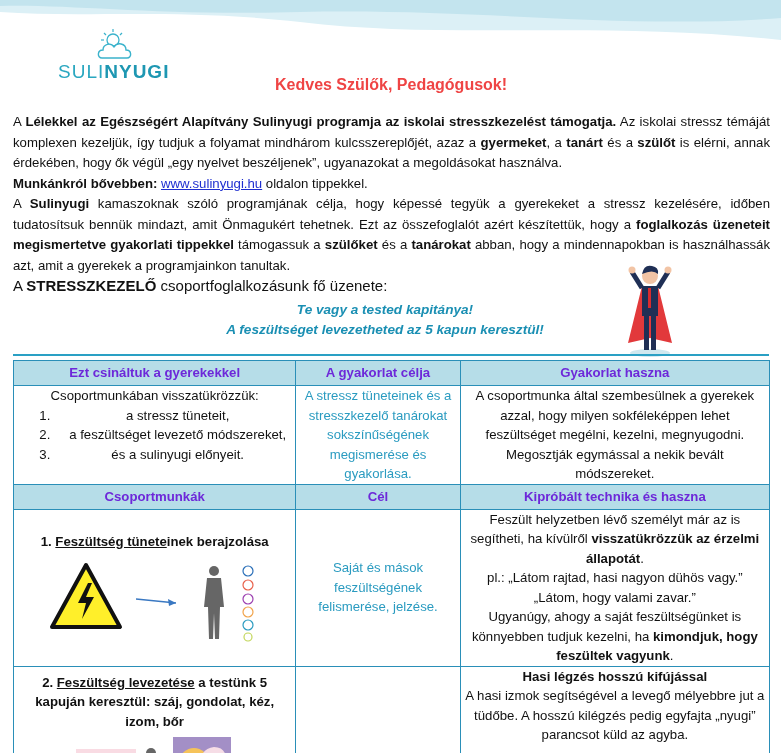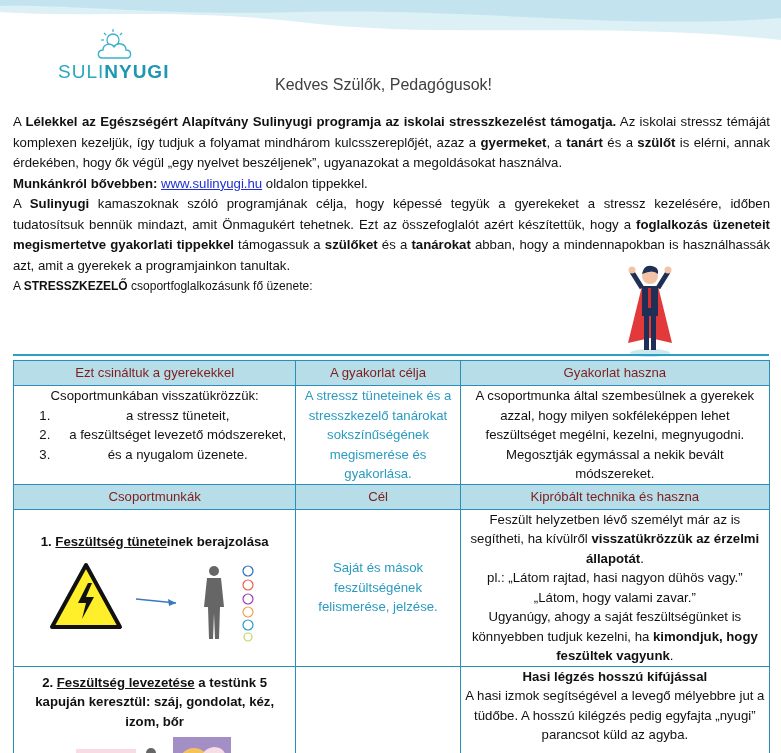--- a/index.html
+++ b/index.html
@@ -2,31 +2,31 @@
 <html><head>
 <meta charset="utf-8">
 <style>
   html, body { margin:0; padding:0; }
   body { width:781px; height:753px; overflow:hidden; background:#fff; font-family:"Liberation Sans", sans-serif; color:#111; position:relative; }
   .wave { position:absolute; left:0; top:0; width:781px; height:45px; }
   .logo { position:absolute; left:58px; top:28px; width:110px; }
   .logo-cloud { display:block; margin-left:38px; width:40px; height:35px; }
   .logo-text { font-size:19px; letter-spacing:1px; color:#2aa7c0; margin-top:-2px; }
   .logo-text b { font-weight:bold; color:#1e97b2; }
-  .title { position:absolute; left:275px; top:76px; font-size:16px; font-weight:normal; color:#404040; }
+  .title { position:absolute; left:275px; top:76px; font-size:16px; font-weight:bold; color:#ef4444; }
   .intro { position:absolute; left:13px; top:112px; width:757px; font-size:13.2px; line-height:20.5px; }
   .intro p { margin:0; text-align:justify; }
   .intro a { color:#1f2fd0; text-decoration:underline; }
-  .msg-line { font-size:12px; margin-top:1px; }
+  .msg-line { font-size:15px; margin-top:1px; }
   .slogan { position:absolute; left:200px; top:300px; width:370px; text-align:center; color:#1a8fb3; font-style:italic; font-weight:bold; font-size:13.6px; line-height:20px; }
   .hero { position:absolute; left:620px; top:258px; width:60px; height:100px; }
   .hr { position:absolute; left:13px; top:354px; width:756px; height:2px; background:#2aa0c4; }
   table { position:absolute; left:13px; top:360px; width:757px; border-collapse:collapse; font-size:13.2px; line-height:19.5px; }
   td, th { border:1.5px solid #2a8fb8; vertical-align:top; padding:0 4px; }
-  th { background:#b6dde8; color:#7f1d1d; font-weight:normal; height:24px; vertical-align:middle; }
+  th { background:#b6dde8; color:#6d28d9; font-weight:bold; height:24px; vertical-align:middle; }
   .c1 { width:274px; } .c2 { width:158px; } .c3 { width:310px; }
   .center { text-align:center; }
   .teal { color:#2a9bc0; }
   ol { margin:0; padding-left:36px; text-align:center; }
   ol li { padding-left:10px; }
   .vmid { vertical-align:middle; }
   .rowtitle { font-weight:bold; margin-top:22px; text-align:center; }
   .u { text-decoration:underline; }
 </style>
 </head>
@@ -54,20 +54,22 @@
 <div class="title">Kedves Szülők, Pedagógusok!</div>
 
 <div class="intro">
   <p><span>A </span><b>Lélekkel az Egészségért Alapítvány Sulinyugi programja az iskolai stresszkezelést támogatja.</b><span> Az iskolai stressz témáját komplexen kezeljük, így tudjuk a folyamat mindhárom kulcsszereplőjét, azaz a </span><b>gyermeket</b><span>, a </span><b>tanárt</b><span> és a </span><b>szülőt</b><span> is elérni, annak érdekében, hogy ők végül „egy nyelvet beszéljenek”, ugyanazokat a megoldásokat használva.</span></p>
   <p><b>Munkánkról bővebben:</b> <a>www.sulinyugi.hu</a><span> oldalon tippekkel.</span></p>
   <p><span>A </span><b>Sulinyugi</b><span> kamaszoknak szóló programjának célja, hogy képessé tegyük a gyerekeket a stressz kezelésére, időben tudatosítsuk bennük mindazt, amit Önmagukért tehetnek. Ezt az összefoglalót azért készítettük, hogy a </span><b>foglalkozás üzeneteit megismertetve gyakorlati tippekkel</b><span> támogassuk a </span><b>szülőket</b><span> és a </span><b>tanárokat</b><span> abban, hogy a mindennapokban is használhassák azt, amit a gyerekek a programjainkon tanultak.</span></p>
   <p class="msg-line"><span>A </span><b>STRESSZKEZELŐ</b><span> csoportfoglalkozásunk fő üzenete:</span></p>
 </div>
 
 <div class="slogan">
+  <div>Te vagy a tested kapitánya!</div>
+  <div>A feszültséget levezetheted az 5 kapun keresztül!</div>
 </div>
 
 <svg class="hero" viewBox="0 0 60 100">
   <ellipse cx="30" cy="95" rx="20" ry="4" fill="#cfe8ef"></ellipse>
   <path d="M22 28 L8 85 L30 80 L52 85 L38 28 Z" fill="#e2393b"></path>
   <rect x="22" y="28" width="16" height="30" fill="#1f2f55"></rect>
   <rect x="28" y="30" width="3" height="20" fill="#d72b2e"></rect>
   <rect x="24" y="58" width="5" height="34" fill="#1f2f55"></rect>
     <rect x="31" y="58" width="5" height="34" fill="#1f2f55"></rect>
   <path d="M22 30 L12 14" stroke="#1f2f55" stroke-width="5"></path>
@@ -86,21 +88,21 @@
     <th class="c1">Ezt csináltuk a gyerekekkel</th>
     <th class="c2">A gyakorlat célja</th>
     <th class="c3">Gyakorlat haszna</th>
   </tr>
   <tr>
     <td>
       <div class="center">Csoportmunkában visszatükrözzük:</div>
       <ol>
         <li>a stressz tüneteit,</li>
         <li>a feszültséget levezető módszereket,</li>
-        <li>és a nyugalom üzenete.</li>
+        <li>és a sulinyugi előnyeit.</li>
       </ol>
     </td>
     <td class="center teal">A stressz tüneteinek és a stresszkezelő tanárokat sokszínűségének megismerése és gyakorlása.</td>
     <td class="center">A csoportmunka által szembesülnek a gyerekek azzal, hogy milyen sokféleképpen lehet feszültséget megélni, kezelni, megnyugodni. Megosztják egymással a nekik bevált módszereket.</td>
   </tr>
   <tr>
     <th>Csoportmunkák</th>
     <th>Cél</th>
     <th>Kipróbált technika és haszna</th>
   </tr>

